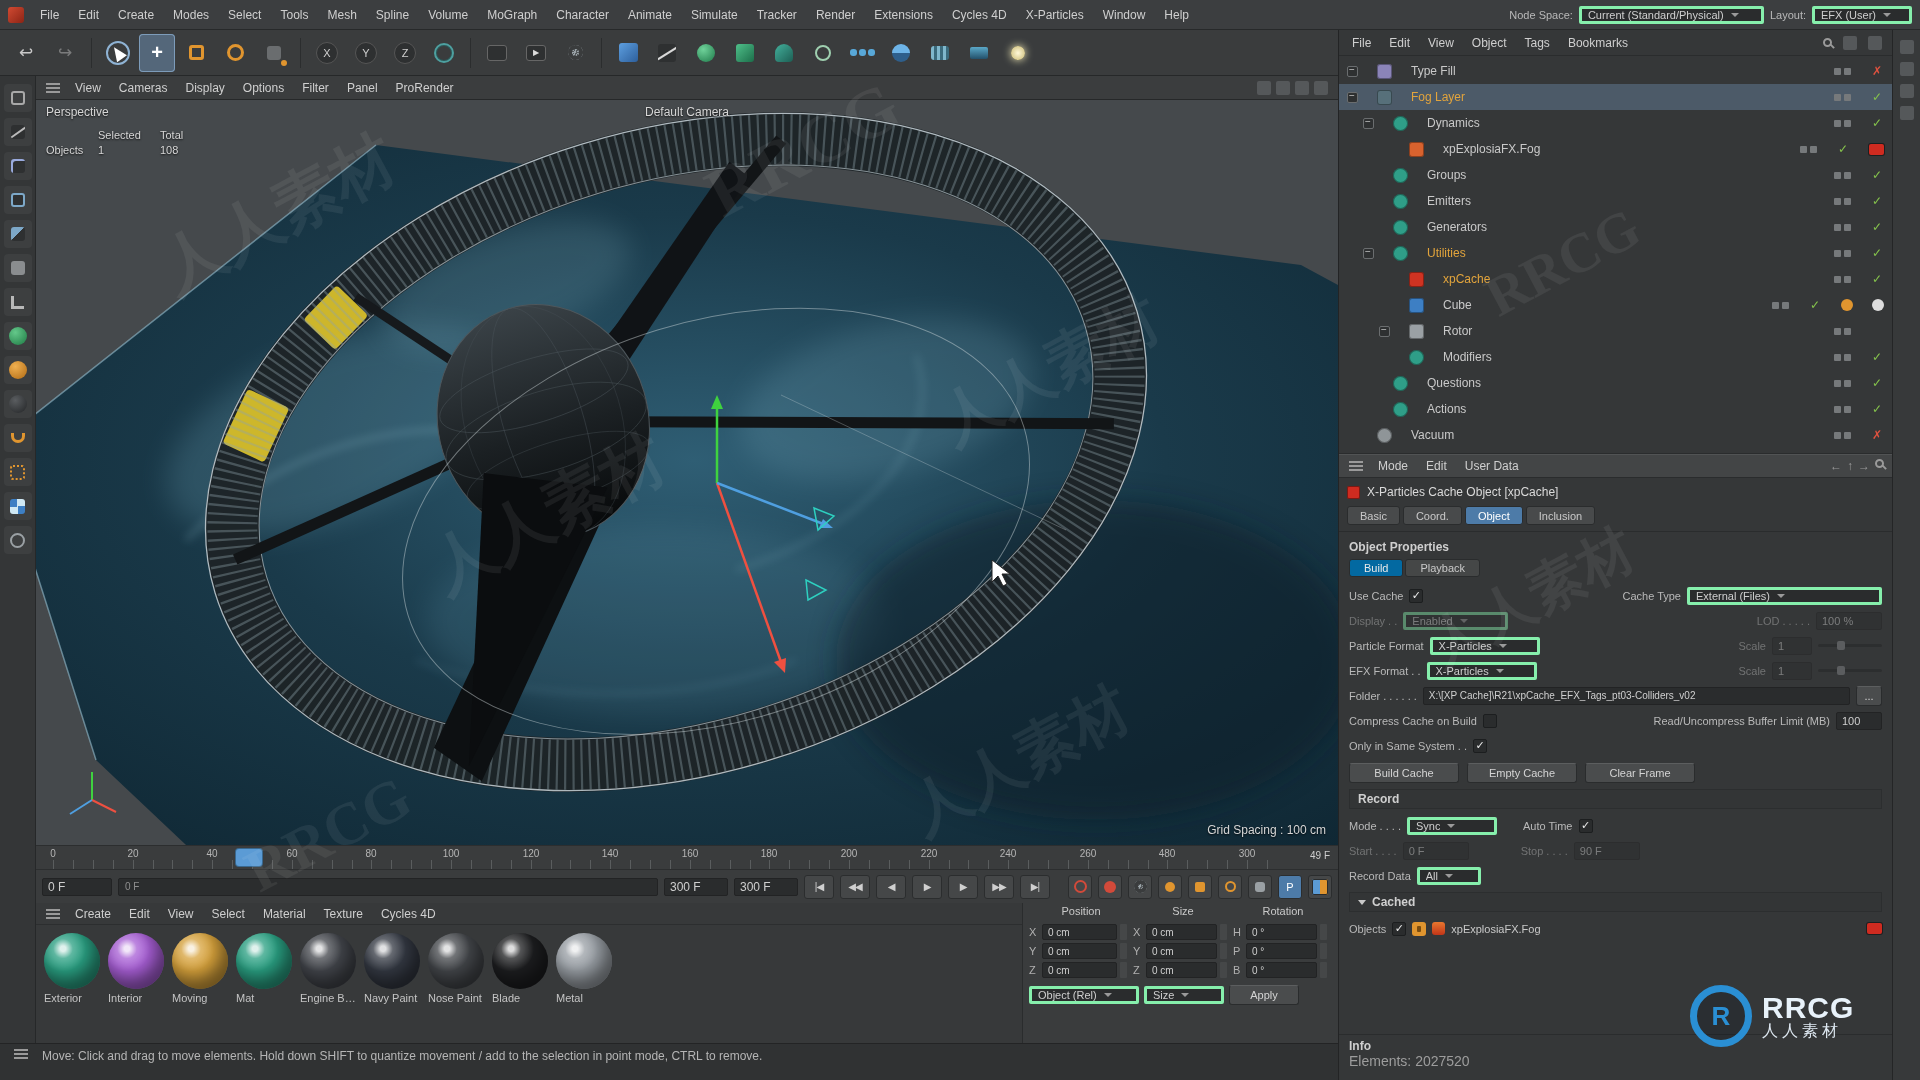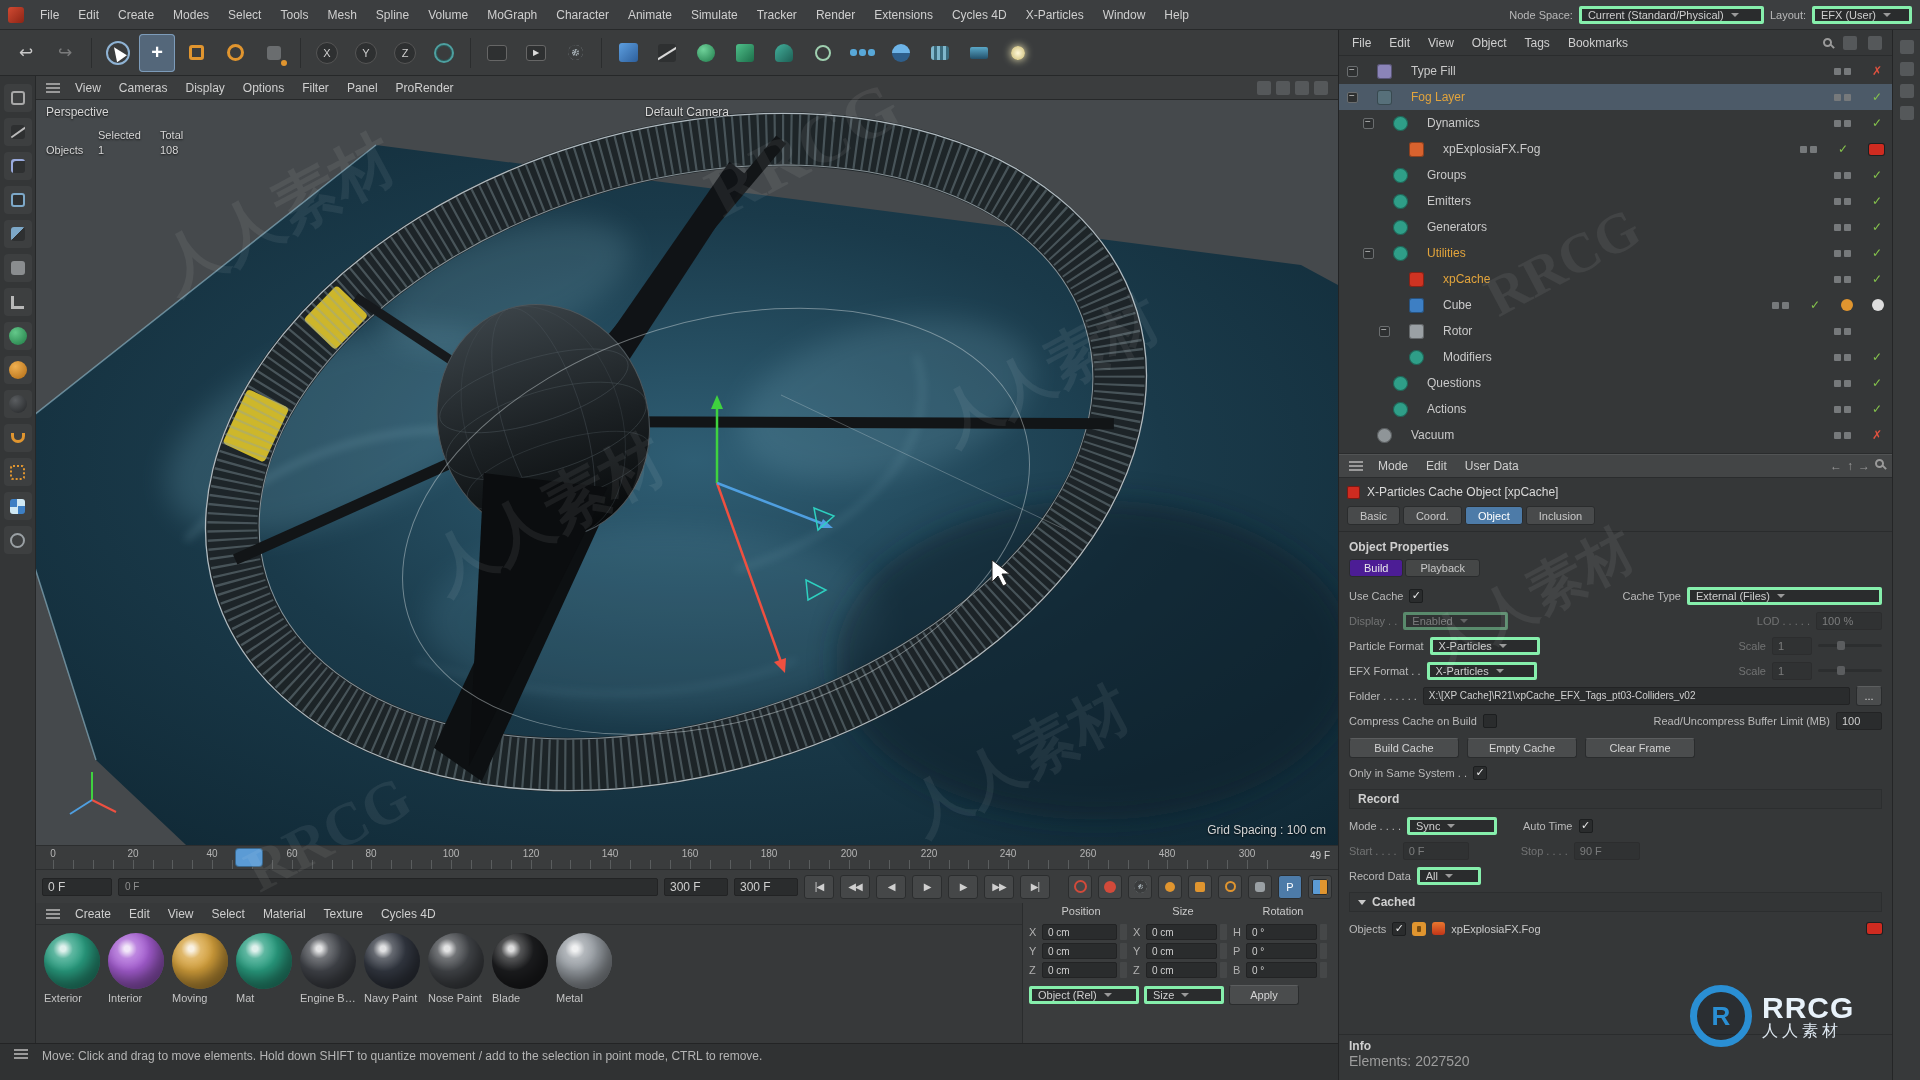--- a/index.html
+++ b/index.html
@@ -107,21 +107,21 @@
 .am-menu .right{margin-left:auto;display:flex;gap:5px;padding-right:4px;color:#9a9a9a}
 .am-title{display:flex;align-items:center;gap:7px;height:28px;padding:0 8px;color:#dadada}
 .titswatch{width:13px;height:13px;border-radius:2px;background:#cf2b20;box-shadow:inset 0 0 0 1px rgba(0,0,0,.4);flex:none}
 .am-tabs{display:flex;gap:3px;padding:0 8px 6px 8px;border-bottom:1px solid #2a2c2d}
 .tab{height:19px;padding:0 12px;background:#484a4b;border:1px solid #2a2c2d;border-radius:3px;display:flex;align-items:center;font-size:11px}
 .tab.on{background:#4d7ba8;color:#fff}
 .ambody{padding:6px 10px;font-size:11px}
 .sechead{font-weight:bold;color:#cfcfcf;font-size:12px;margin:2px 0 5px 0}
 .minitabs{display:flex;gap:2px;margin-bottom:7px}
 .mtab{height:18px;padding:0 14px;background:#454747;border:1px solid #2a2c2d;border-radius:3px;display:flex;align-items:center;font-size:11px}
-.mtab.on{background:#4c1d95;color:#e8e8e8}
+.mtab.on{background:#0369a1;color:#e8e8e8}
 .prow{min-height:23px;display:flex;align-items:center;gap:6px;margin-bottom:2px}
 .plabel{color:#b9b9b9;white-space:nowrap}
 .pband{height:20px;background:#333536;border:1px solid #2c2e2f;display:flex;align-items:center;padding:0 8px;font-weight:bold;color:#cfcfcf;margin:5px 0;font-size:12px}
 .tri{width:0;height:0;border-left:4px solid transparent;border-right:4px solid transparent;border-top:5px solid #c9c9c9;margin-right:6px}
 .lock{width:14px;height:14px;border-radius:3px;background:#e0952f;position:relative;flex:none}
 .lock::after{content:"";position:absolute;left:5px;top:4px;width:4px;height:6px;background:#7a4d10;border-radius:1px}
 .flame{width:13px;height:13px;border-radius:3px;background:linear-gradient(180deg,#e8772f,#c23518);flex:none}
 .sld{height:3px;background:#232425;border-radius:2px;position:relative;flex:1}
 .sld::after{content:"";position:absolute;left:30%;top:-3px;width:8px;height:9px;background:#8a8d8f;border-radius:2px}
 .infoblk{position:absolute;left:0;right:0;bottom:0;height:46px;border-top:1px solid #2a2c2d;background:#353738;padding:4px 10px;overflow:hidden}
@@ -866,28 +866,28 @@
         <span class="fld" style="flex:1;font-size:10px">X:\[XP Cache]\R21\xpCache_EFX_Tags_pt03-Colliders_v02</span>
         <span class="btn" style="width:26px;padding:0">...</span>
       </div>
       <div class="prow">
         <span class="plabel">Compress Cache on Build</span>
         <span class="cb"></span>
         <span class="spacer"></span>
         <span class="plabel">Read/Uncompress Buffer Limit (MB)</span>
         <span class="fld" style="width:46px">100</span>
       </div>
+      <div class="prow">
+        <span class="plabel">Only in Same System . .</span>
+        <span class="cb on"></span>
+      </div>
       <div class="prow" style="gap:8px;margin-top:4px">
         <span class="btn" style="width:110px">Build Cache</span>
         <span class="btn" style="width:110px">Empty Cache</span>
         <span class="btn" style="width:110px">Clear Frame</span>
-      </div>
-      <div class="prow">
-        <span class="plabel">Only in Same System . .</span>
-        <span class="cb on"></span>
       </div>
       <div class="pband">
           <span>Record</span>
         </div>
       <div class="prow">
         <span class="plabel">Mode . . . .</span>
         <span class="dd" style="width:90px">
             <i>Sync</i>
           </span>
         <span style="width:14px"></span>

